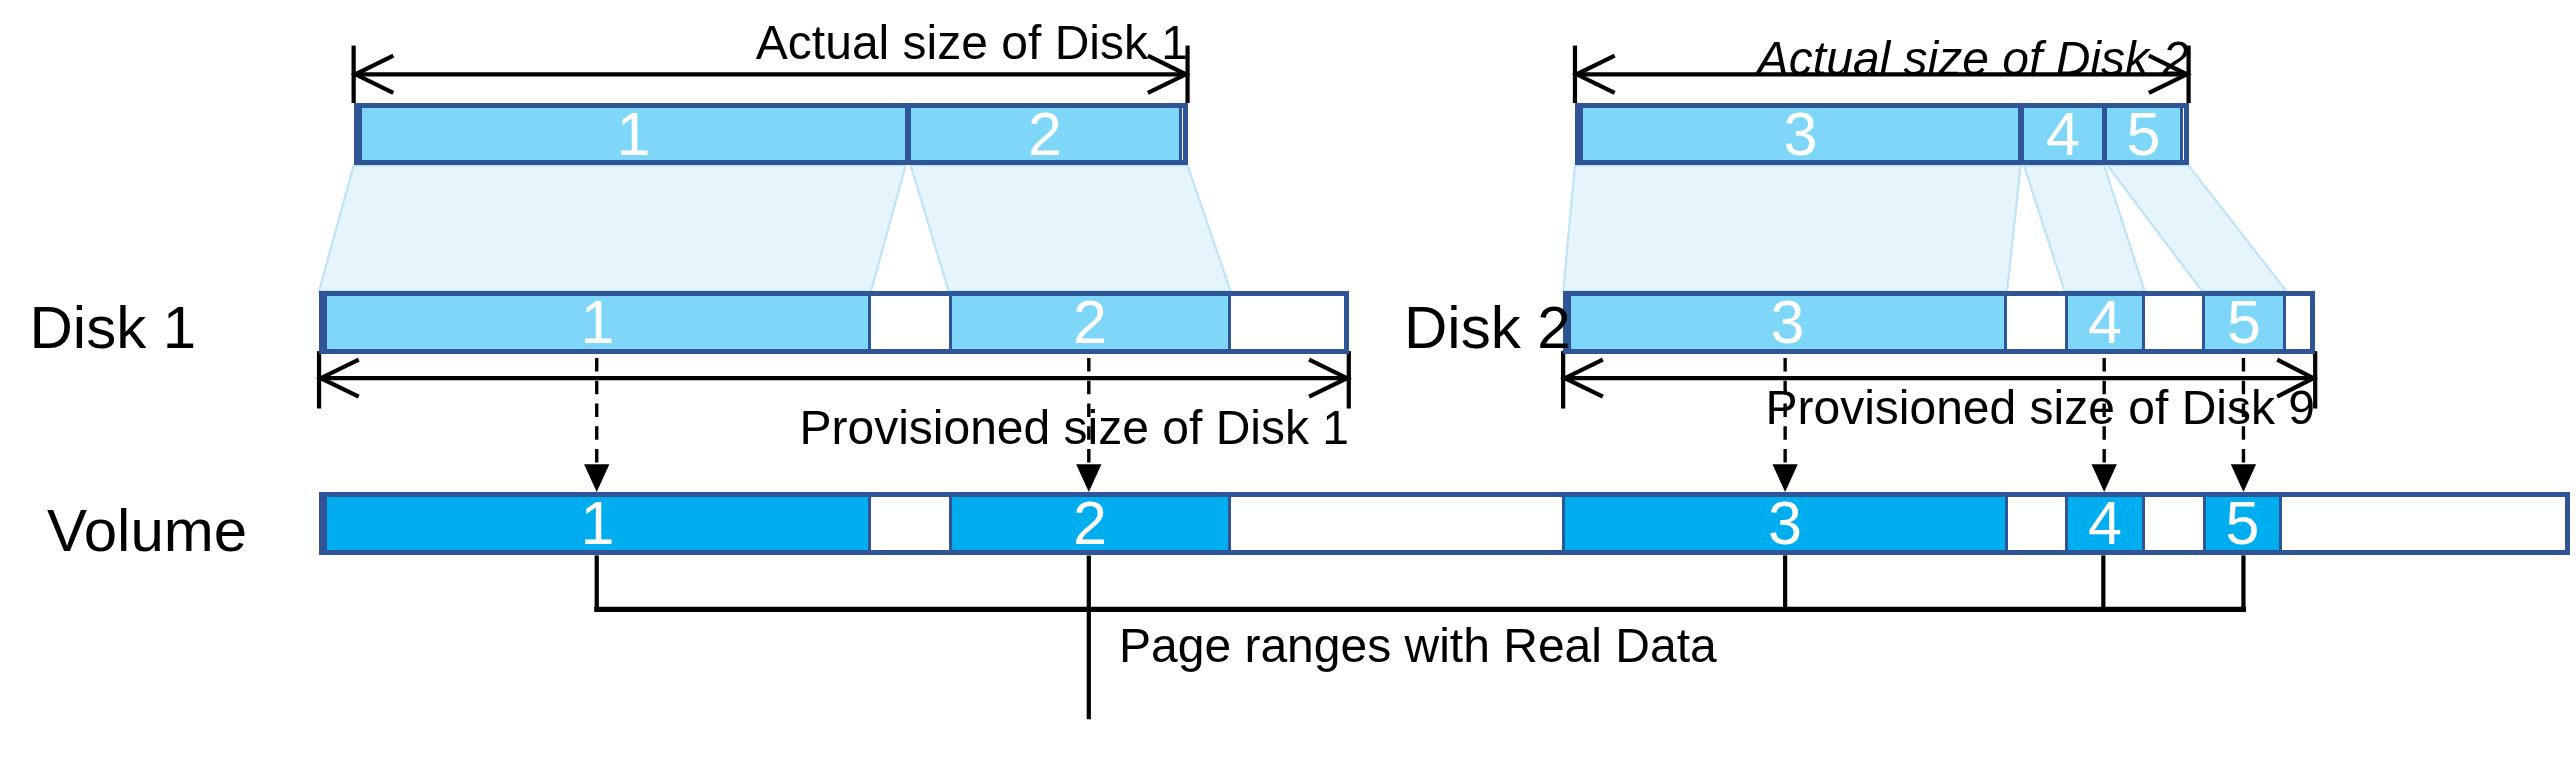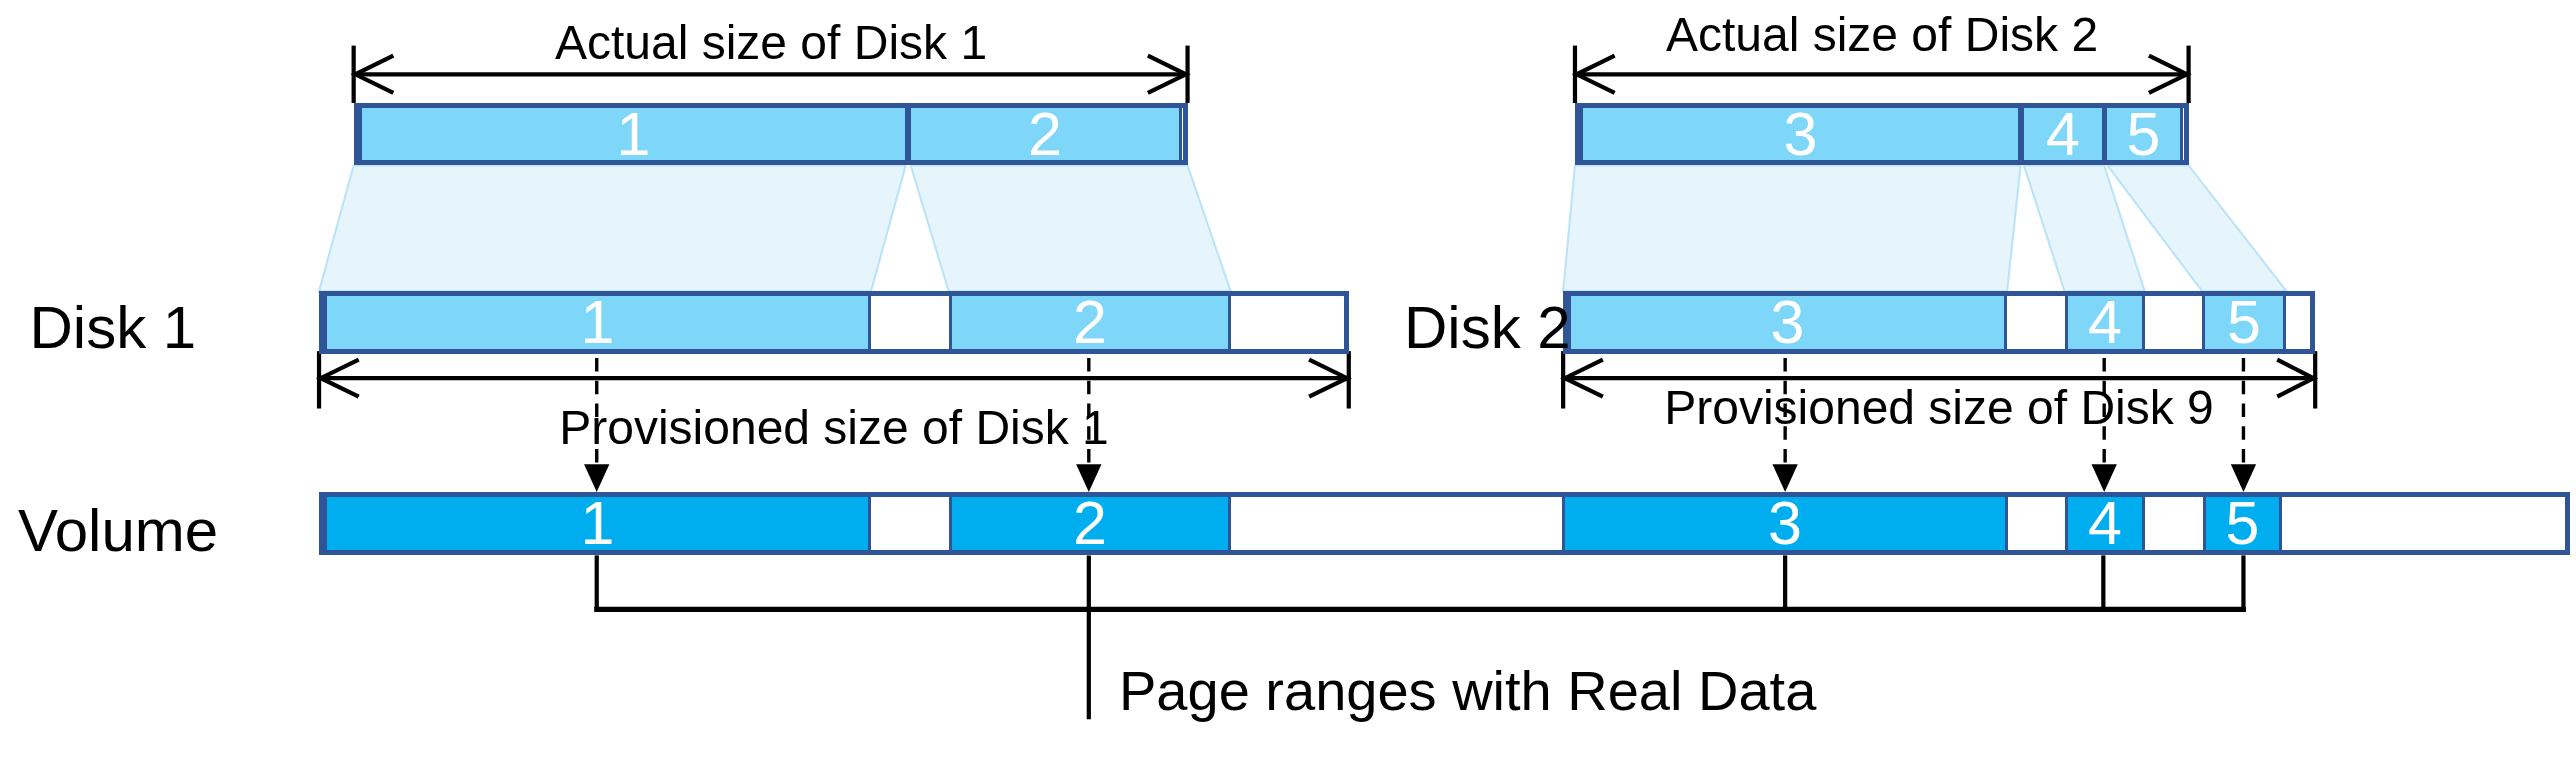--- a/index.html
+++ b/index.html
@@ -23,27 +23,27 @@
   .seg{
     position:absolute;z-index:3;box-sizing:border-box;
     border-left:3.4px solid var(--navy);border-right:3.4px solid var(--navy);
     background:var(--lblue);
     display:flex;align-items:center;justify-content:center;
     font-size:61px;line-height:1;color:#ffffff;
   }
   .seg.vol{background:var(--vblue);}
   .caption{
     position:absolute;z-index:4;font-size:48px;line-height:1.1;
-    text-align:center;white-space:nowrap;
+    text-align:right;white-space:nowrap;
   }
   .rowlabel{
     position:absolute;z-index:4;font-size:60px;line-height:1.1;white-space:nowrap;
   }
   .note-line{
-    position:absolute;z-index:4;font-size:56px;line-height:1.1;white-space:nowrap;text-align:left;margin-top:40px;
+    position:absolute;z-index:4;font-size:48px;line-height:1.1;white-space:nowrap;text-align:left;
   }
 </style>
 </head>
 <body>
 
 <div class="stage">
 
   <svg class="lines" width="2576" height="774" viewBox="0 0 3052 917">
 
     <g fill="#E6F4FC" stroke="#BCE3F6" stroke-width="2.5">
@@ -107,21 +107,21 @@
       <line x1="707" y1="658" x2="707" y2="722"></line>
       <line x1="2115" y1="658" x2="2115" y2="722"></line>
       <line x1="2492" y1="658" x2="2492" y2="722"></line>
       <line x1="2658" y1="658" x2="2658" y2="722"></line>
       <line x1="704" y1="722" x2="2661" y2="722" stroke-width="6"></line>
       <line x1="1290" y1="658" x2="1290" y2="852"></line>
     </g>
   </svg>
 
   <div class="caption" style="left:354px;top:17px;width:834px;">Actual size of Disk 1</div>
-  <div class="caption" style="left:1575px;top:9px;width:614px;">Actual size of Disk 2</div>
+  <div class="caption" style="left:1575px;top:33px;width:614px;font-style:italic;">Actual size of Disk 2</div>
 
   <div class="bar" style="left:354px;top:103px;width:834px;height:62px;"></div>
   <div class="seg" style="left:359px;top:108px;width:549px;height:52px;">
     <span>1</span>
   </div>
   <div class="seg" style="left:908px;top:108px;width:274px;height:52px;">
     <span>2</span>
   </div>
 
   <div class="bar" style="left:1575px;top:103px;width:614px;height:62px;"></div>
@@ -153,21 +153,21 @@
   <div class="seg" style="left:2065px;top:296px;width:80px;height:53px;">
     <span>4</span>
   </div>
   <div class="seg" style="left:2202px;top:296px;width:84px;height:53px;">
     <span>5</span>
   </div>
 
   <div class="caption" style="left:319px;top:402px;width:1030px;">Provisioned size of Disk 1</div>
   <div class="caption" style="left:1563px;top:382px;width:752px;">Provisioned size of Disk 9</div>
 
-  <div class="rowlabel" style="left:18px;top:498px;text-align:center;">Volume</div>
+  <div class="rowlabel" style="left:47px;top:498px;text-align:center;">Volume</div>
 
   <div class="bar" style="left:319px;top:492px;width:2251px;height:63px;"></div>
   <div class="seg vol" style="left:324px;top:497px;width:547px;height:53px;">
     <span>1</span>
   </div>
   <div class="seg vol" style="left:949px;top:497px;width:282px;height:53px;">
     <span>2</span>
   </div>
   <div class="seg vol" style="left:1562px;top:497px;width:446px;height:53px;">
     <span>3</span>

